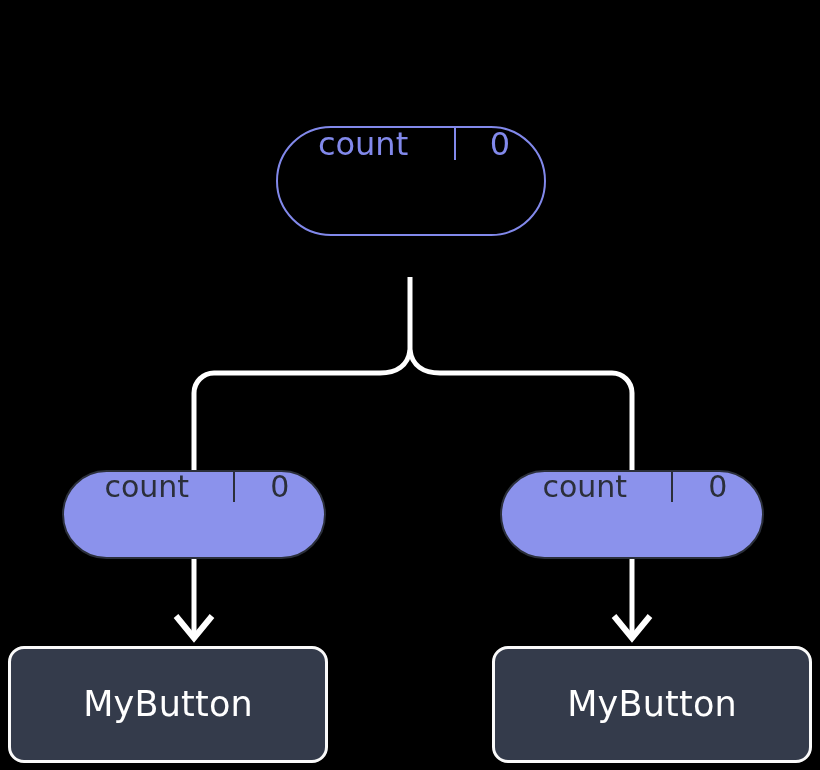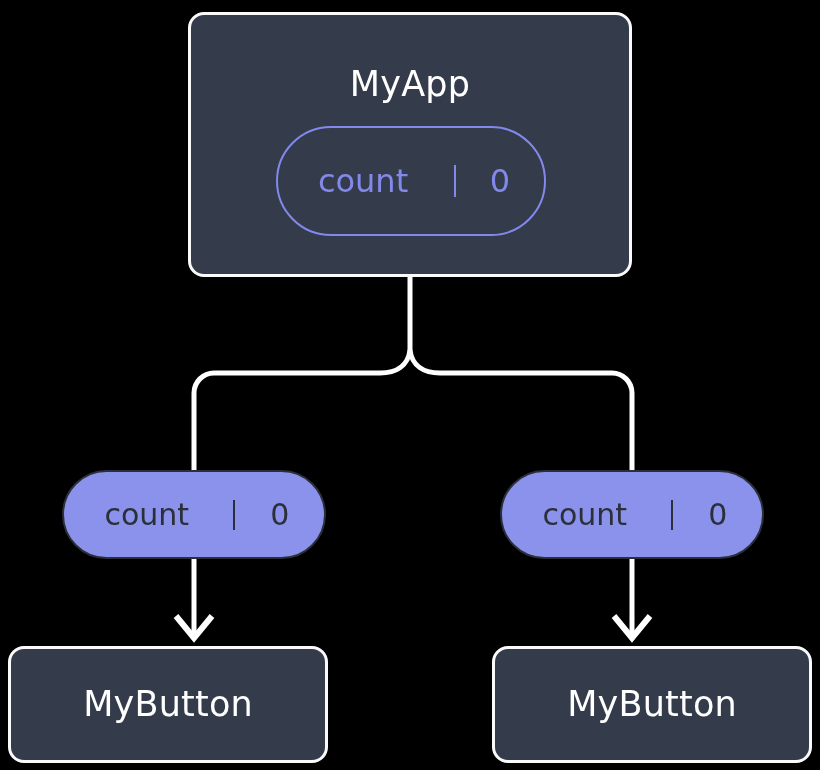--- a/index.html
+++ b/index.html
@@ -70,21 +70,21 @@
     width: 320px;
     height: 117px;
     justify-content: center;
   }
 
   
   .pill {
     position: absolute;
     box-sizing: border-box;
     display: flex;
-    align-items: center;
+    align-items: flex-start;
     border-radius: 999px;
     overflow: hidden;
   }
   .pill .pill-key,
   .pill .pill-val {
     display: flex;
     align-items: center;
     justify-content: center;
     line-height: 1;
     white-space: nowrap;
@@ -163,23 +163,20 @@
              L 612 373 A 20 20 0 0 1 632 393
              L 632 470" fill="none" stroke="#FFFFFF" stroke-width="5" stroke-linecap="butt"></path>
 
     <path d="M 194 559 L 194 636" fill="none" stroke="#FFFFFF" stroke-width="5" stroke-linecap="butt"></path>
     <path d="M 176 616 L 194 638 L 212 616" fill="none" stroke="#FFFFFF" stroke-width="6" stroke-linecap="butt" stroke-linejoin="miter"></path>
 
     <path d="M 632 559 L 632 636" fill="none" stroke="#FFFFFF" stroke-width="5" stroke-linecap="butt"></path>
     <path d="M 614 616 L 632 638 L 650 616" fill="none" stroke="#FFFFFF" stroke-width="6" stroke-linecap="butt" stroke-linejoin="miter"></path>
   </svg>
 
-  <div id="root-node" class="node-box">
-    <div class="node-title">MyApp</div>
-  </div>
 
   <div id="root-state-pill" class="pill pill-outline">
     <div class="pill-key">count</div>
     <div class="pill-val">0</div>
   </div>
 
   <div id="state-pill-left" class="pill pill-filled">
     <div class="pill-key">count</div>
     <div class="pill-val">0</div>
   </div>

